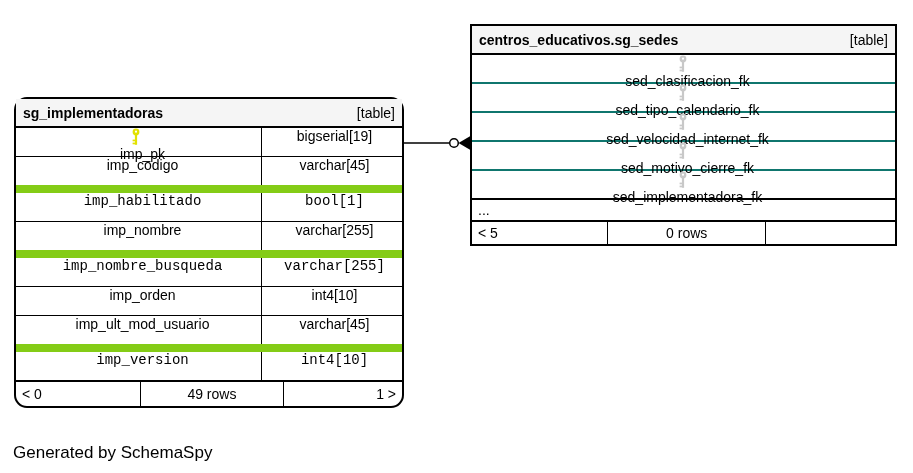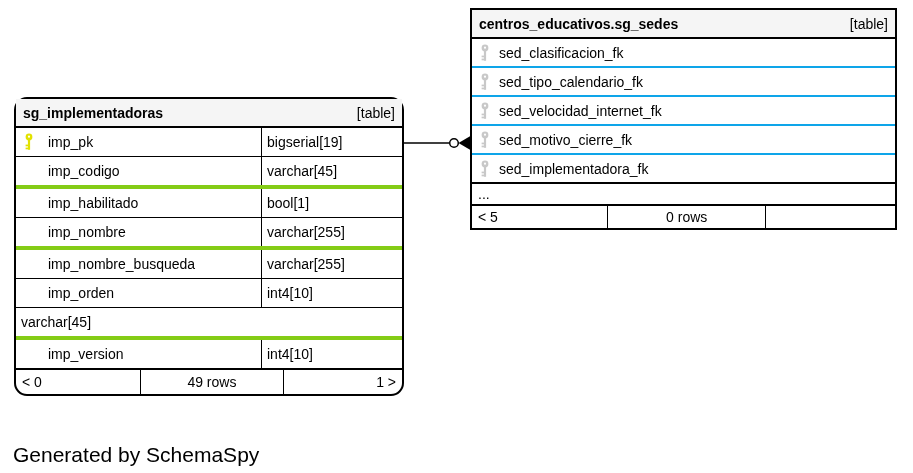--- a/index.html
+++ b/index.html
@@ -1,45 +1,45 @@
 <!DOCTYPE html>
 <html><head>
 <meta charset="utf-8">
 <style>
   html,body{margin:0;padding:0;background:#fff;}
   .canvas{position:relative;width:913px;height:473px;background:#ffffff;
     font-family:"Liberation Sans","DejaVu Sans",sans-serif;font-size:14px;color:#000;overflow:hidden;}
   .table-node{position:absolute;background:#fff;border:2px solid #000;box-sizing:border-box;}
   #t-left{left:14px;top:97px;width:390px;border-radius:13px;}
-  #t-right{left:470px;top:8px;width:427px;}
+  #t-right{left:470px;top:24px;width:427px;}
   .node-header{height:27px;background:#f5f5f5;border-bottom:2px solid #000;
     display:flex;align-items:center;justify-content:space-between;padding:0 7px;}
   .title{font-weight:bold;}
   .row{display:flex;align-items:stretch;height:28px;background:#fff;}
   #t-left .row + .row{border-top:1px solid #000;}
-  #t-left .row.thick{border-top:4px solid #84cc16;}
+  #t-left .row.thick{border-top:8px solid #84cc16;font-family:Liberation Mono, monospace;}
   #t-right .row{height:27px;}
-  #t-right .row + .row{border-top:2px solid #0ea5e9;}
-  .cell{display:flex;align-items:center;box-sizing:border-box;}
+  #t-right .row + .row{border-top:2px solid #0f766e;}
+  .cell{display:flex;align-items:center;box-sizing:border-box;flex-direction:column;}
   .cell.name{flex:1;padding-left:8px;}
   #t-left .cell.name{flex:none;width:246px;border-right:1px solid #000;}
   .cell.type{flex:1;padding-left:5px;}
   .keyslot{width:24px;display:flex;align-items:center;flex:none;}
   #t-right .keyslot{width:19px;}
   .pk-key{color:#e2e200;}
   .fk-key{color:#c8c8c8;}
   .ellipsis-row{height:20px;border-top:2px solid #000;display:flex;align-items:center;padding-left:6px;}
   .node-footer{display:flex;border-top:2px solid #000;height:24px;}
   #t-right .node-footer{height:22px;}
   .fcell{display:flex;align-items:center;padding:0 6px;box-sizing:border-box;}
   .f-left{width:32%;justify-content:flex-start;}
   .f-center{width:37.5%;justify-content:center;border-left:1px solid #000;border-right:1px solid #000;}
   .f-right{flex:1;justify-content:flex-end;}
   .connector{position:absolute;left:404px;top:130px;}
-  .caption{position:absolute;left:13px;top:443px;font-size:21px;}
+  .caption{position:absolute;left:13px;top:443px;font-size:17px;}
 </style>
 </head>
 <body>
 
 <div class="canvas">
 
   <div class="table-node" id="t-left">
     <div class="node-header">
       <span class="title">sg_implementadoras</span>
       <span>[table]</span>
@@ -89,20 +89,24 @@
         <div class="cell type">varchar[255]</div>
       </div>
       <div class="row">
         <div class="cell name">
             <span class="keyslot"></span>
             <span>imp_orden</span>
           </div>
         <div class="cell type">int4[10]</div>
       </div>
       <div class="row">
+        <div class="cell name">
+            <span class="keyslot"></span>
+            <span>imp_ult_mod_usuario</span>
+          </div>
         <div class="cell type">varchar[45]</div>
       </div>
       <div class="row thick">
         <div class="cell name">
             <span class="keyslot"></span>
             <span>imp_version</span>
           </div>
         <div class="cell type">int4[10]</div>
       </div>
     </div>

